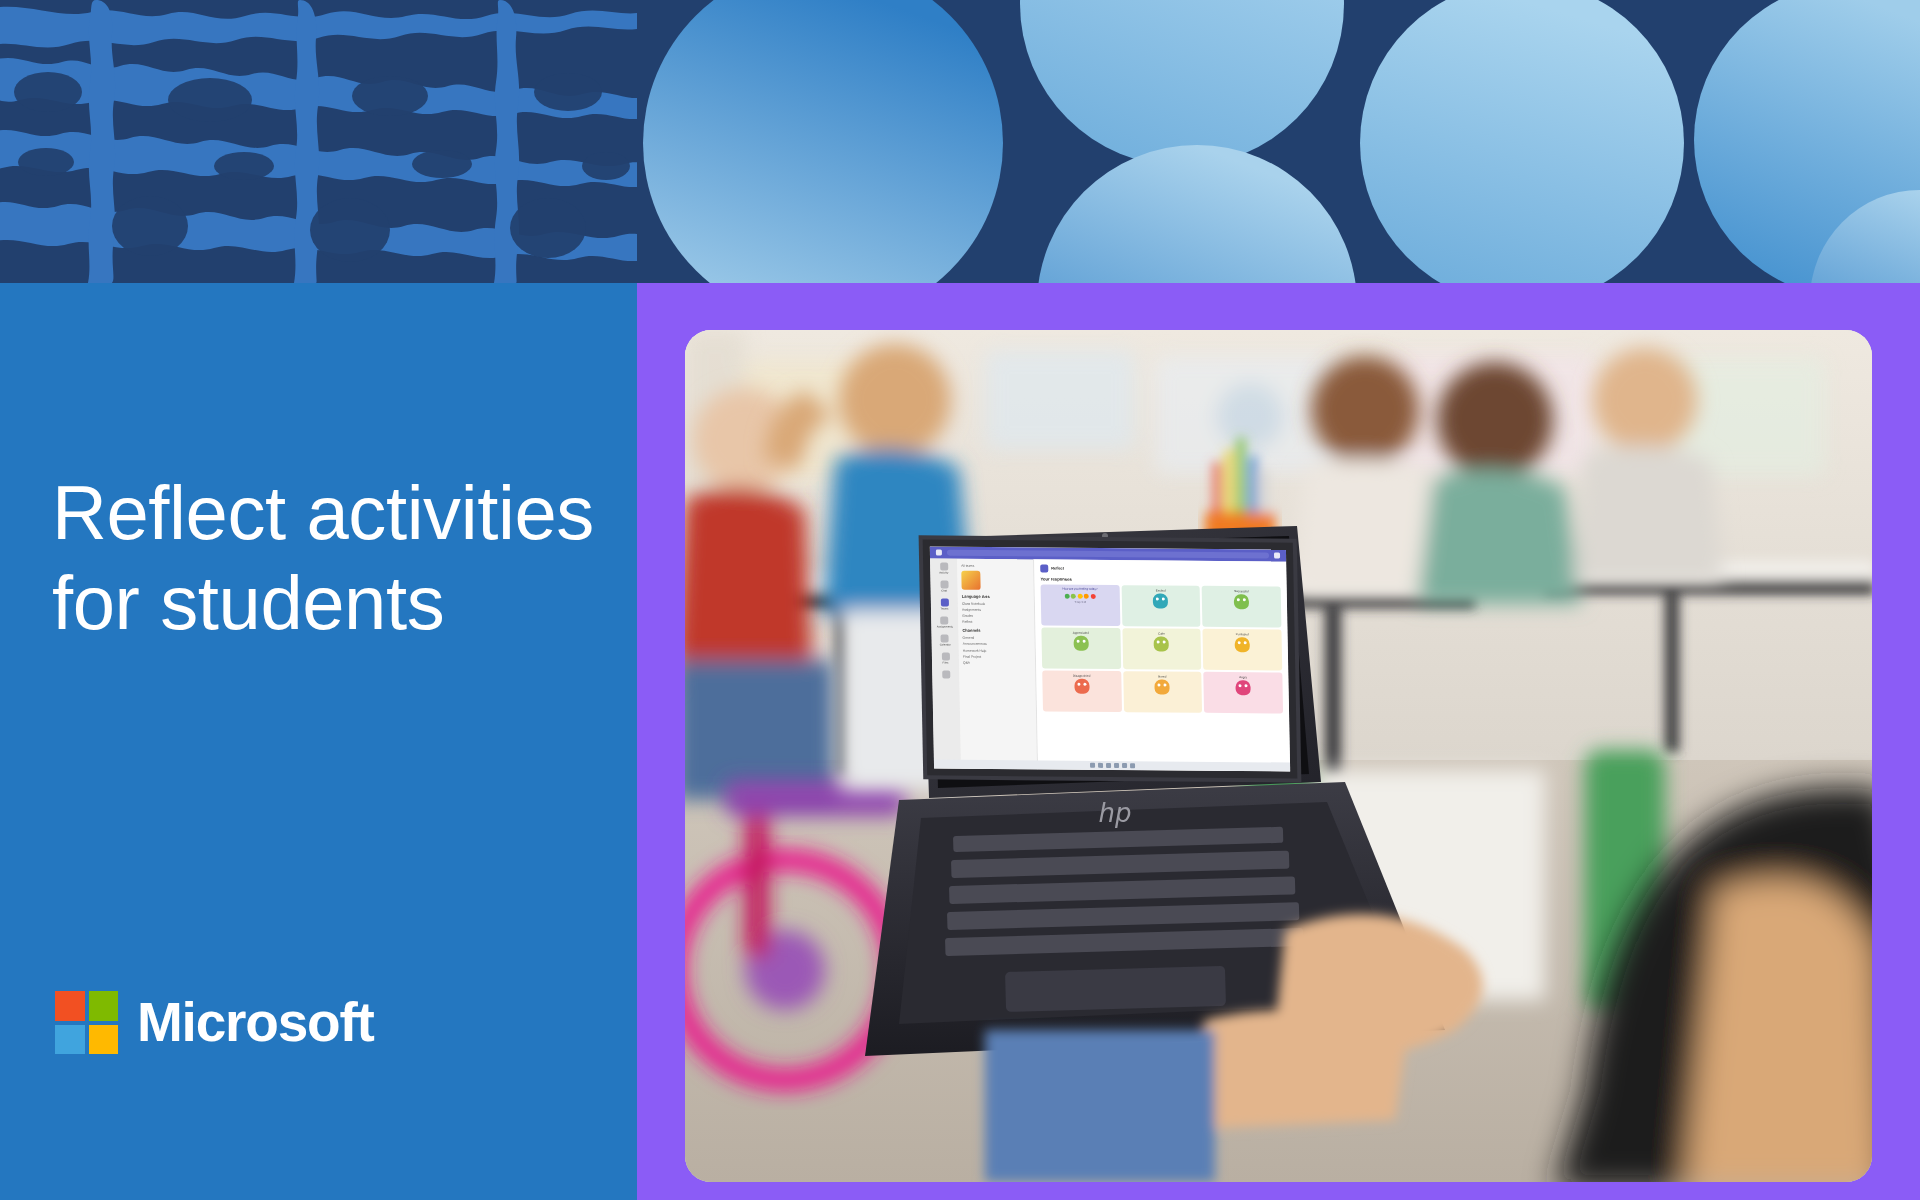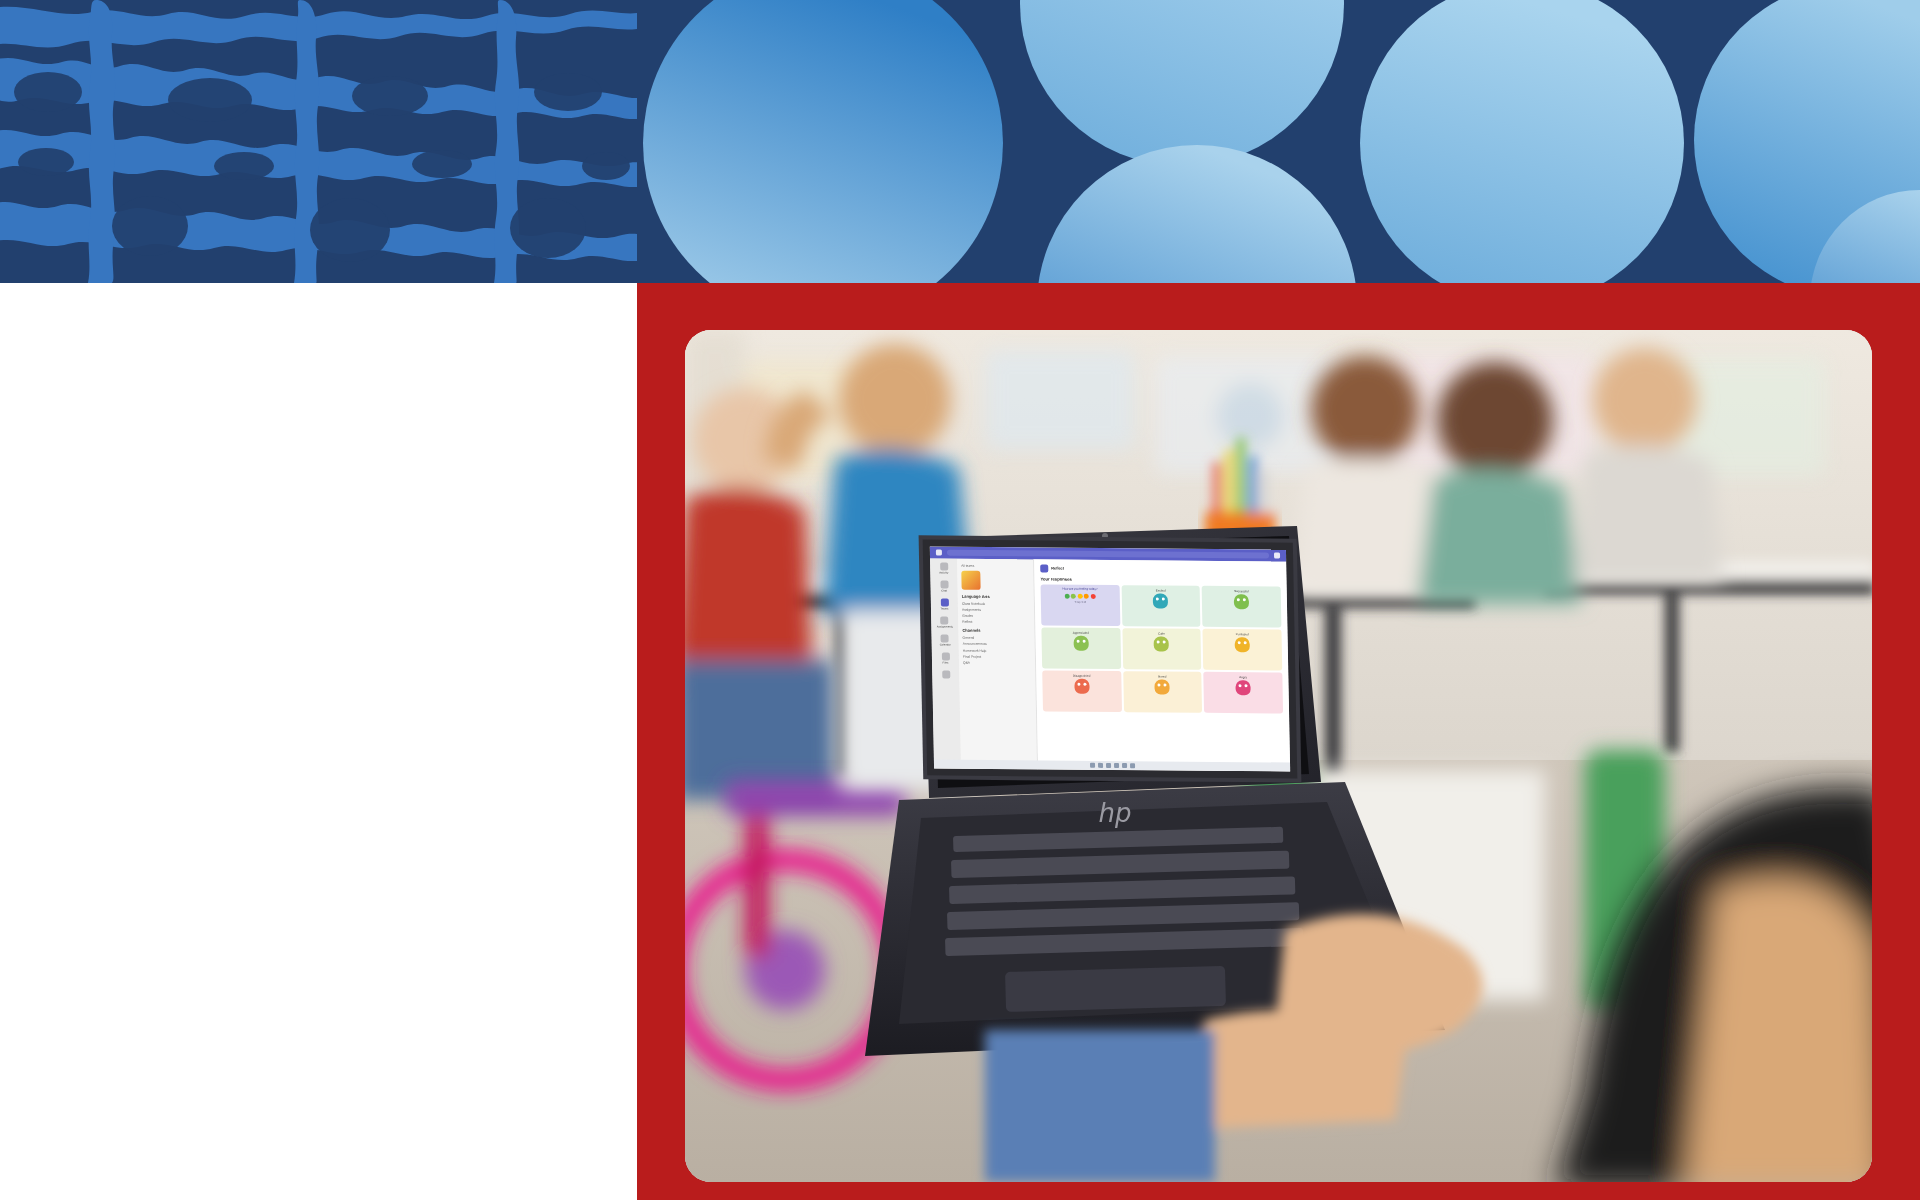--- a/index.html
+++ b/index.html
@@ -4,21 +4,21 @@
 <style>
   html,body{margin:0;padding:0;background:#fff;}
   body{width:1920px;height:1200px;overflow:hidden;font-family:"Liberation Sans",sans-serif;}
   #stage{position:relative;width:1920px;height:1200px;overflow:hidden;}
 
   
   .quad{position:absolute;overflow:hidden;}
   #q-tl{left:0;top:0;width:637px;height:283px;background:#1F4071;}
   #q-tr{left:637px;top:0;width:1283px;height:283px;background:#22406E;}
   #q-bl{left:0;top:283px;width:637px;height:917px;background:#2477C0;}
-  #q-br{left:637px;top:283px;width:1283px;height:917px;background:#b91c1c;}
+  #q-br{left:637px;top:283px;width:1283px;height:917px;background:#8b5cf6;}
 
   
   #tex{position:absolute;inset:0;}
   #tex svg{display:block;width:100%;height:100%;}
 
   
   #circles{position:absolute;inset:0;}
   #circles svg{display:block;width:100%;height:100%;}
 
   
@@ -144,20 +144,35 @@
         <circle cx="186" cy="143" r="180" fill="url(#g1)"></circle>
         <circle cx="545" cy="4" r="162" fill="url(#g2)"></circle>
         <circle cx="560" cy="305" r="160" fill="url(#g3)"></circle>
         <circle cx="885" cy="143" r="162" fill="url(#g4)"></circle>
         <circle cx="1215" cy="140" r="158" fill="url(#g5)"></circle>
         <circle cx="1283" cy="300" r="110" fill="url(#g3)"></circle>
       </svg>
     </div>
   </div>
 
+  <div class="quad" id="q-bl">
+
+    <div id="title">Reflect activities
+for students</div>
+
+    <div id="ms-logo">
+      <span class="ms-grid">
+        <i class="ms-sq" style="background:#F25022"></i>
+        <i class="ms-sq" style="background:#7FBA00"></i>
+        <i class="ms-sq" style="background:#40A4DE"></i>
+        <i class="ms-sq" style="background:#FFB900"></i>
+      </span>
+      <span id="ms-word">Microsoft</span>
+    </div>
+  </div>
 
   <div class="quad" id="q-br">
     <div id="photo">
       <svg viewBox="0 0 1187 852" preserveAspectRatio="none" aria-hidden="true">
         <defs>
           <linearGradient id="room" x1="0" y1="0" x2="0" y2="1">
             <stop offset="0" stop-color="#E7E2DA"></stop>
               <stop offset=".5" stop-color="#D8D2CA"></stop>
               <stop offset="1" stop-color="#C9C2BA"></stop>
           </linearGradient>

